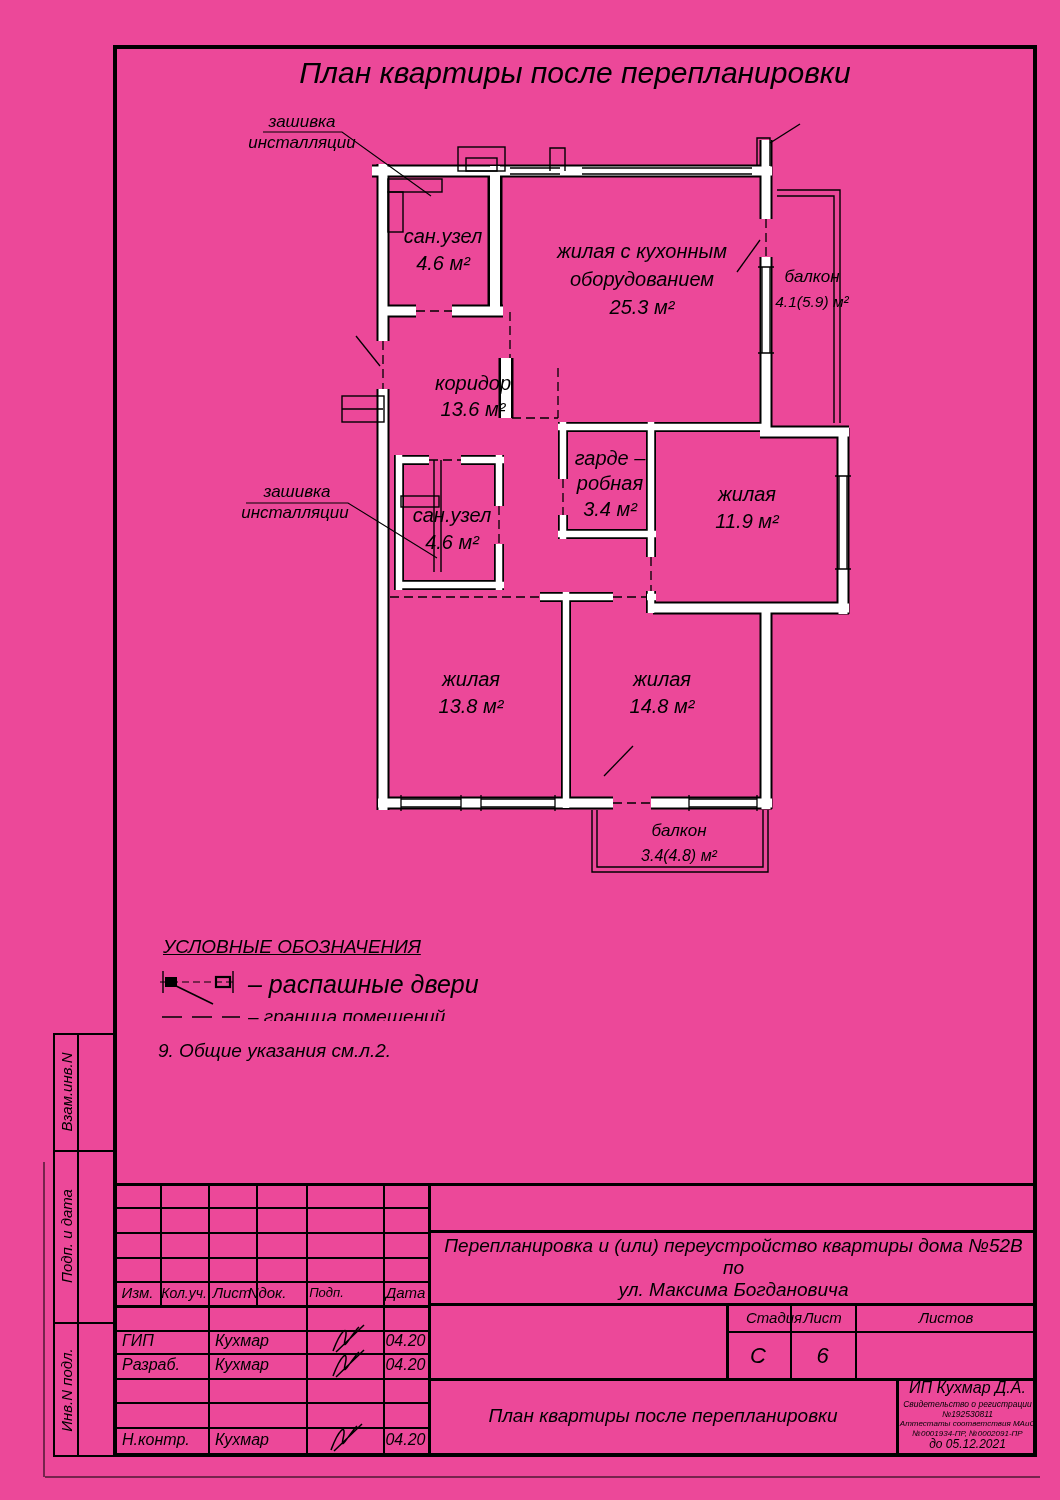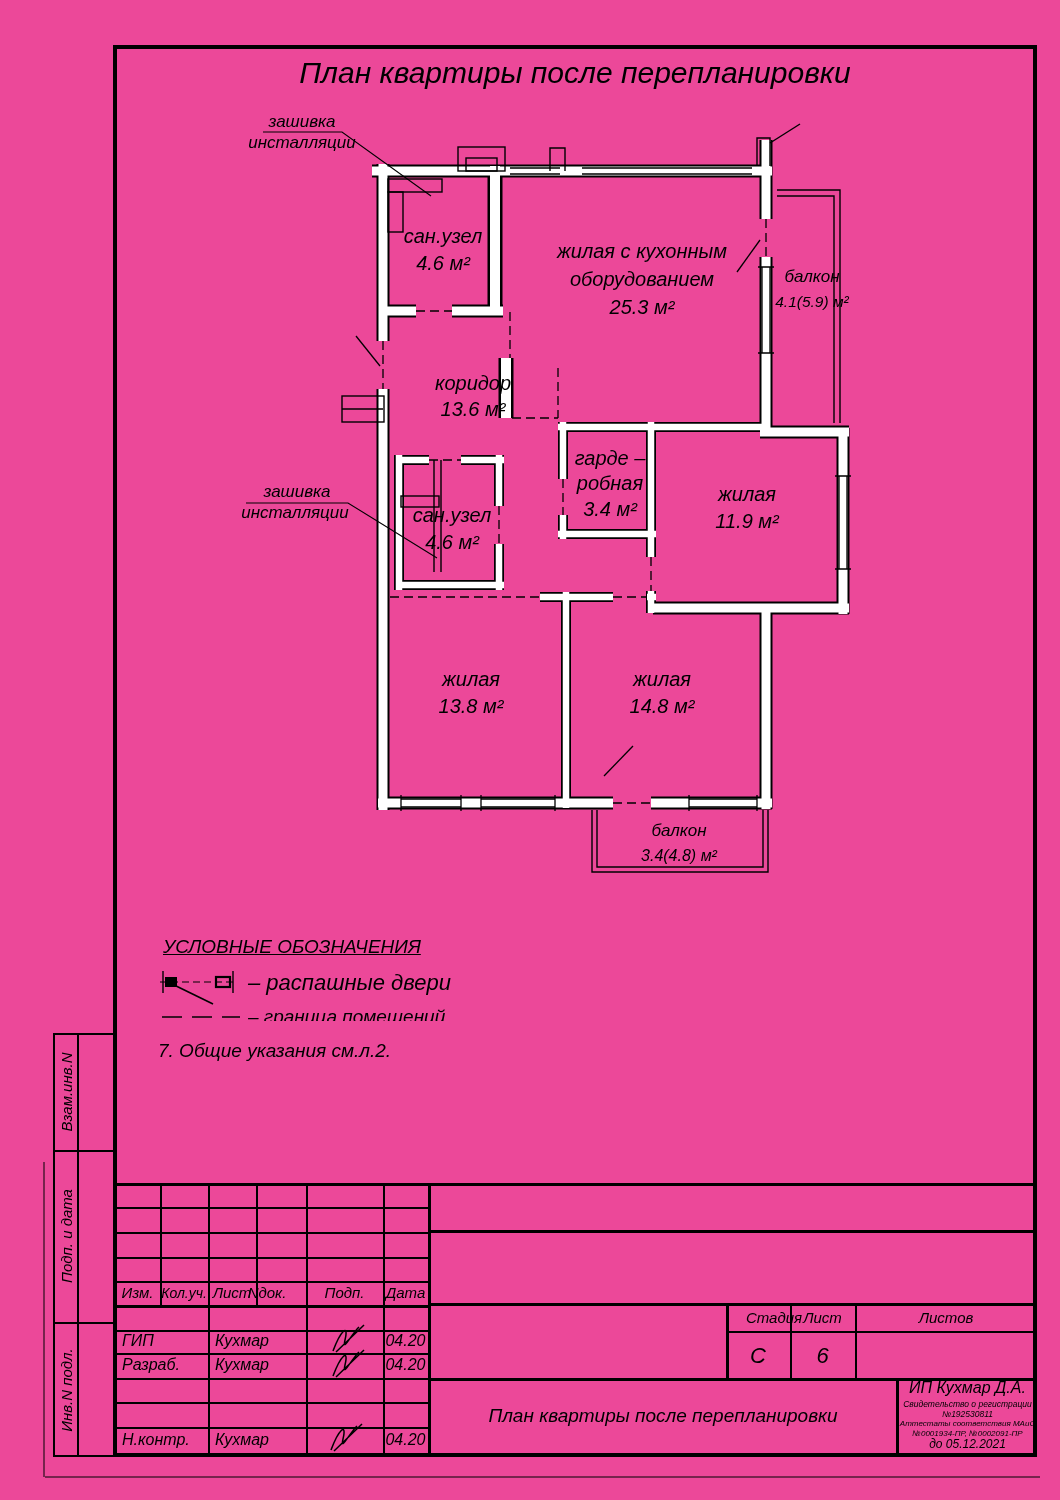--- a/index.html
+++ b/index.html
@@ -186,25 +186,25 @@
       <path d="M331 1450 C339 1429 347 1422 343 1439 C340 1452 349 1434 357 1426 M334 1451 L362 1424"></path>
     </g>
 
     <g stroke="#000" stroke-width="1" fill="none">
       <path d="M45 1477 H1040"></path>
       <path d="M44 1162 V1477"></path>
     </g>
   </svg>
 
   <div class="abs it" style="left:163px;top:936px;font-size:19px;text-decoration:underline;">УСЛОВНЫЕ ОБОЗНАЧЕНИЯ</div>
-  <div class="abs it" style="left:248px;top:970px;font-size:22px;">–  распашные двери</div>
+  <div class="abs it" style="left:248px;top:970px;font-size:25px;">–  распашные двери</div>
   <div class="clipline" style="left:248px;top:1006px;width:230px;height:15px;">
     <span class="it" style="font-size:19px;">–  граница помещений</span>
   </div>
-  <div class="abs it" style="left:158px;top:1040px;font-size:19px;">7. Общие указания см.л.2.</div>
+  <div class="abs it" style="left:158px;top:1040px;font-size:19px;">9. Общие указания см.л.2.</div>
 
   <div class="vl" style="left:53px;top:1033px;width:2px;height:424px;"></div>
   <div class="vl" style="left:77px;top:1033px;width:2px;height:424px;"></div>
   <div class="hl" style="left:53px;top:1033px;width:60px;height:2px;"></div>
   <div class="hl" style="left:53px;top:1150px;width:60px;height:2px;"></div>
   <div class="hl" style="left:53px;top:1322px;width:60px;height:2px;"></div>
   <div class="hl" style="left:53px;top:1455px;width:60px;height:2px;"></div>
   <div class="abs" style="left:53px;top:1033px;width:26px;height:117px;">
     <span class="rot">Взам.инв.N</span>
   </div>
@@ -238,35 +238,39 @@
   <div class="vl" style="left:428px;top:1183px;width:3px;height:270px;"></div>
   <div class="vl" style="left:726px;top:1305px;width:2.5px;height:75px;"></div>
   <div class="vl" style="left:790px;top:1305px;width:2px;height:75px;"></div>
   <div class="vl" style="left:855px;top:1305px;width:2px;height:75px;"></div>
   <div class="vl" style="left:896px;top:1378px;width:2.5px;height:75px;"></div>
 
   <div class="cell" style="left:115px;top:1281px;width:45px;height:24px;font-size:15px;">Изм.</div>
   <div class="cell" style="left:160px;top:1281px;width:48px;height:24px;font-size:14px;">Кол.уч.</div>
   <div class="cell" style="left:208px;top:1281px;width:48px;height:24px;font-size:15px;">Лист</div>
   <div class="cell" style="left:242px;top:1281px;width:50px;height:24px;font-size:15px;">Nдок.</div>
-  <div class="cell" style="left:306px;top:1281px;width:77px;height:24px;font-size:15px;">Подп.</div>
+  <div class="cell" style="left:288px;top:1281px;width:77px;height:24px;font-size:13px;">Подп.</div>
   <div class="cell" style="left:383px;top:1281px;width:45px;height:24px;font-size:15px;">Дата</div>
 
   <div class="cell left" style="left:115px;top:1330px;width:93px;height:23px;font-size:16px;">ГИП</div>
   <div class="cell left" style="left:208px;top:1330px;width:98px;height:23px;font-size:16px;">Кухмар</div>
   <div class="cell" style="left:383px;top:1330px;width:45px;height:23px;font-size:16px;">04.20</div>
 
   <div class="cell left" style="left:115px;top:1353px;width:93px;height:25px;font-size:16px;">Разраб.</div>
   <div class="cell left" style="left:208px;top:1353px;width:98px;height:25px;font-size:16px;">Кухмар</div>
   <div class="cell" style="left:383px;top:1353px;width:45px;height:25px;font-size:16px;">04.20</div>
 
   <div class="cell left" style="left:115px;top:1427px;width:93px;height:26px;font-size:16px;">Н.контр.</div>
   <div class="cell left" style="left:208px;top:1427px;width:98px;height:26px;font-size:16px;">Кухмар</div>
   <div class="cell" style="left:383px;top:1427px;width:45px;height:26px;font-size:16px;">04.20</div>
 
+  <div class="cell" style="left:432px;top:1233px;width:603px;height:70px;font-size:19px;flex-direction:column;">
+    <span>Перепланировка и (или) переустройство квартиры  дома №52В по</span>
+    <span>ул. Максима Богдановича</span>
+  </div>
 
 
   <div class="cell" style="left:742px;top:1305px;width:64px;height:26px;font-size:15px;">Стадия</div>
   <div class="cell" style="left:790px;top:1305px;width:65px;height:26px;font-size:15px;">Лист</div>
   <div class="cell" style="left:855px;top:1305px;width:182px;height:26px;font-size:15px;">Листов</div>
   <div class="cell" style="left:726px;top:1331px;width:64px;height:49px;font-size:22px;">С</div>
   <div class="cell" style="left:790px;top:1331px;width:65px;height:49px;font-size:22px;">6</div>
   <div class="cell" style="left:855px;top:1331px;width:182px;height:49px;font-size:22px;"></div>
 
   <div class="cell" style="left:430px;top:1378px;width:466px;height:75px;font-size:19px;">План квартиры после перепланировки</div>

